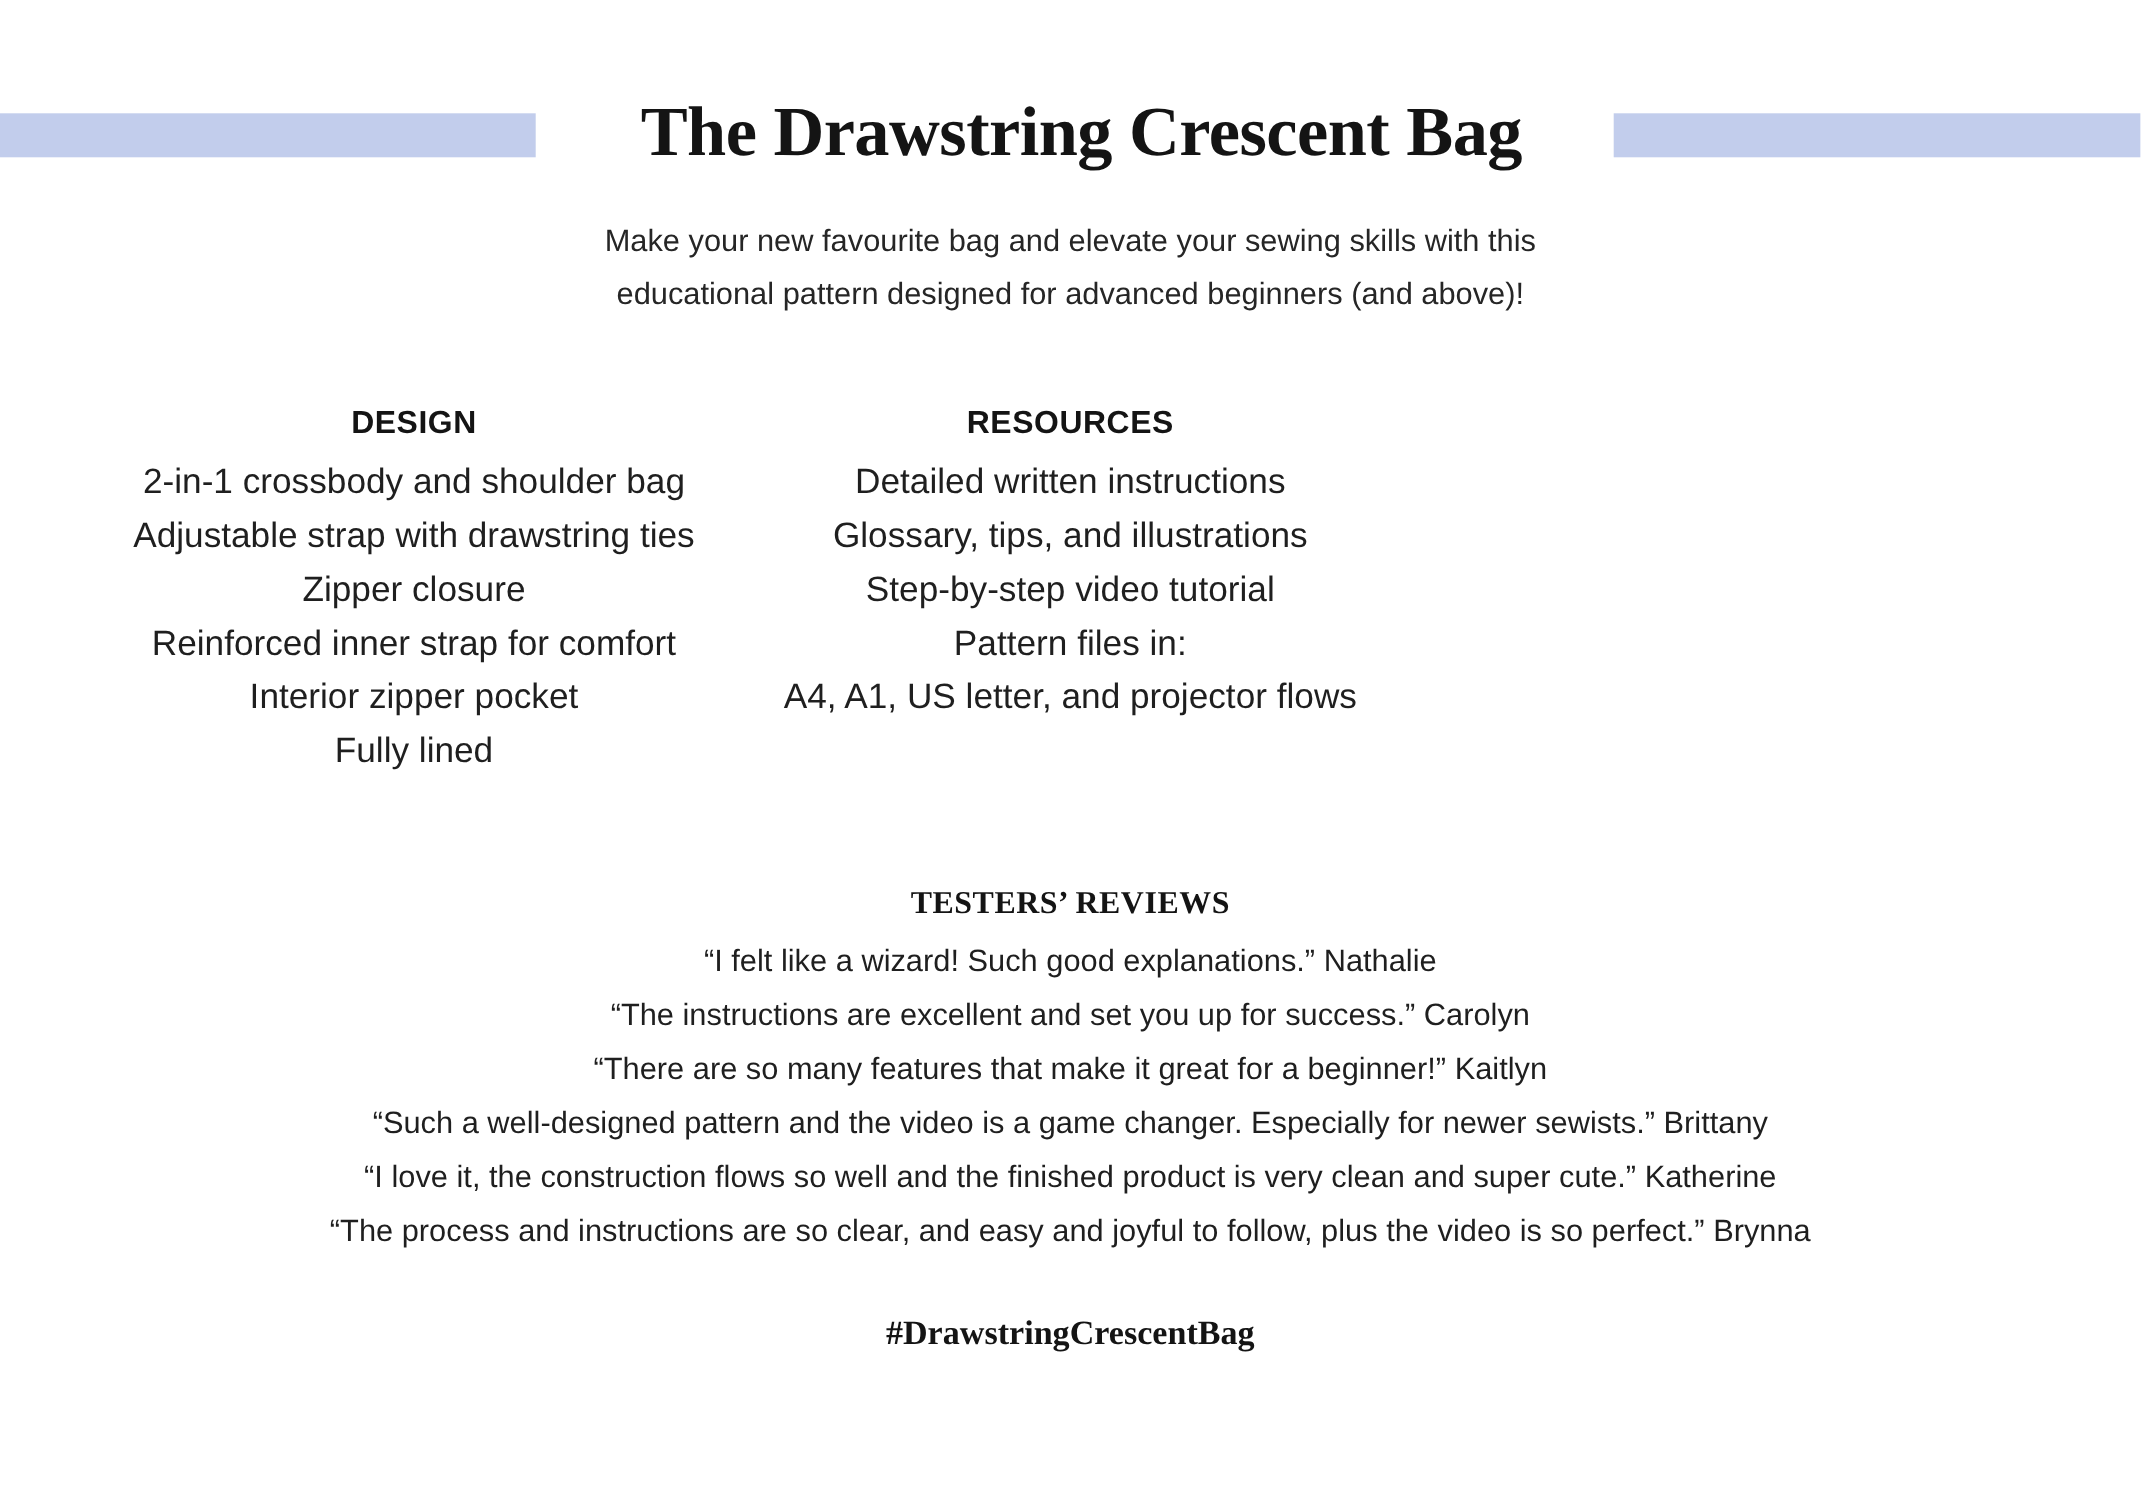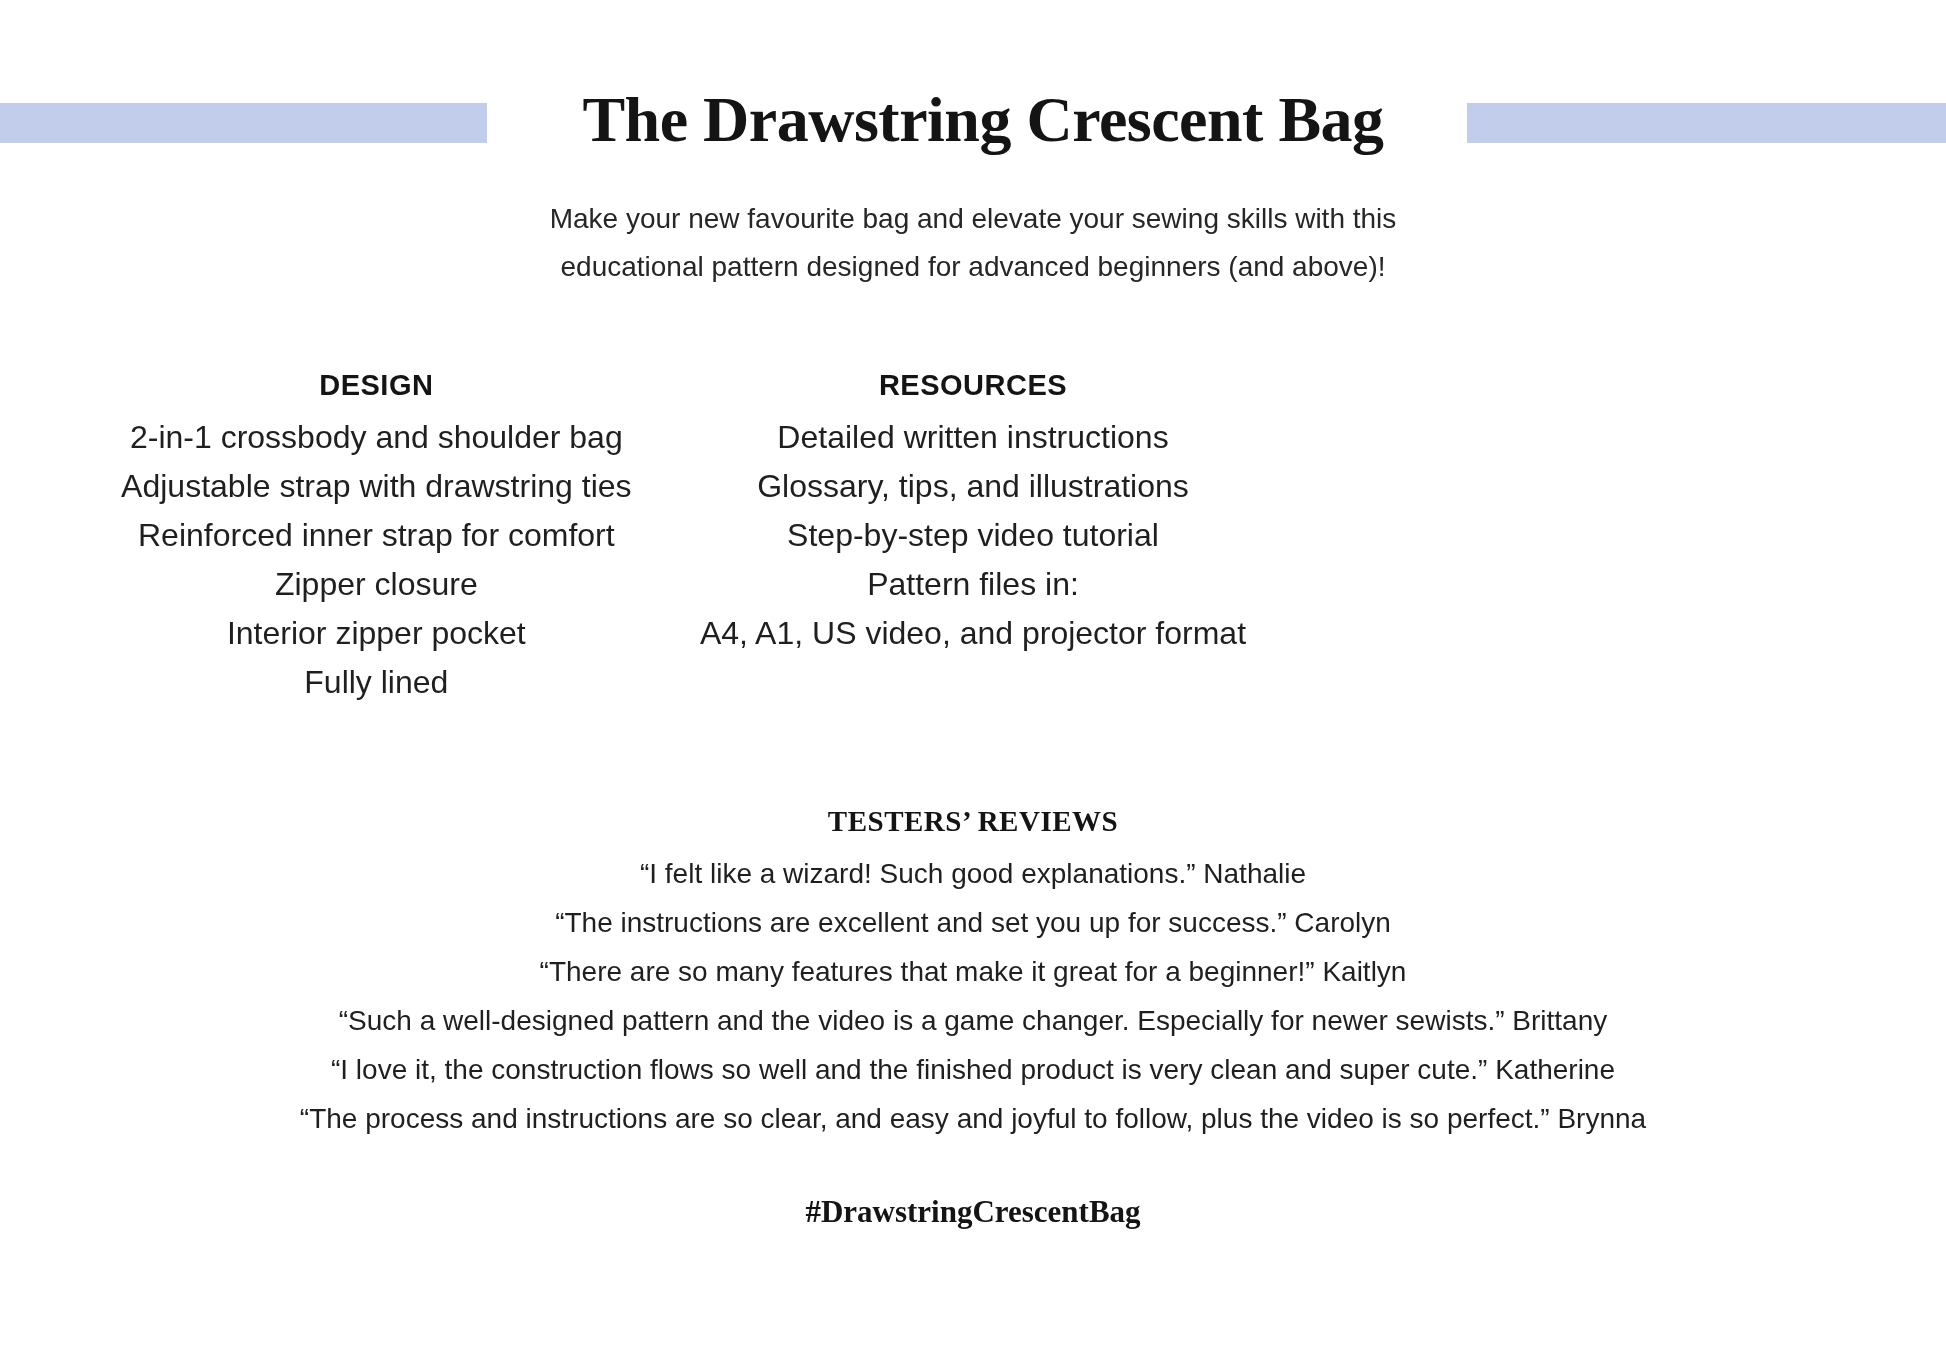--- a/index.html
+++ b/index.html
@@ -121,36 +121,36 @@
   <div>educational pattern designed for advanced beginners (and above)!</div>
 </div>
 
 <section class="columns">
 
   <div class="col">
     <h2 class="col-heading">DESIGN</h2>
     <div class="col-items">
       <div>2-in-1 crossbody and shoulder bag</div>
       <div>Adjustable strap with drawstring ties</div>
+      <div>Zipper closure</div>
       <div>Reinforced inner strap for comfort</div>
-      <div>Zipper closure</div>
       <div>Interior zipper pocket</div>
       <div>Fully lined</div>
     </div>
   </div>
 
 
   <div class="col">
     <h2 class="col-heading">RESOURCES</h2>
     <div class="col-items">
       <div>Detailed written instructions</div>
       <div>Glossary, tips, and illustrations</div>
       <div>Step-by-step video tutorial</div>
       <div>Pattern files in:</div>
-      <div>A4, A1, US video, and projector format</div>
+      <div>A4, A1, US letter, and projector flows</div>
     </div>
   </div>
 
 </section>
 
 <section class="reviews">
   <h2 class="reviews-heading">TESTERS’ REVIEWS</h2>
   <div class="review-items">
     <div>“I felt like a wizard! Such good explanations.” Nathalie</div>
     <div>“The instructions are excellent and set you up for success.” Carolyn</div>

